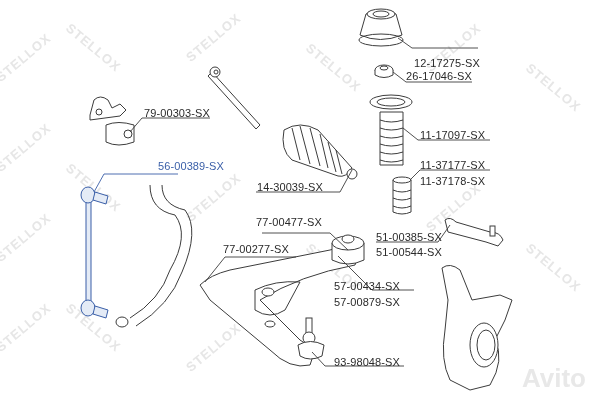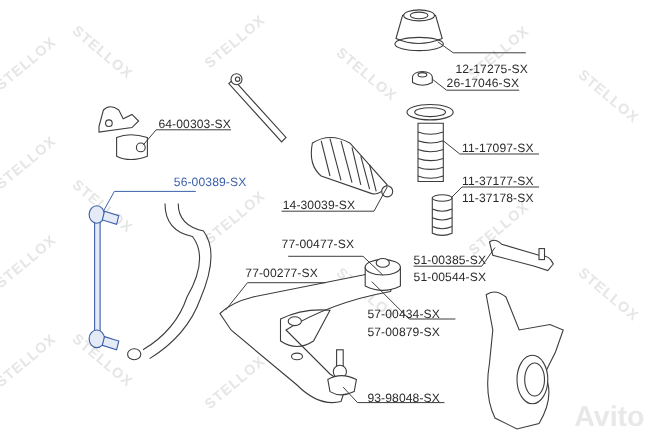--- a/index.html
+++ b/index.html
@@ -141,21 +141,21 @@
       <path d="M312,352 L325,366 L404,366"></path>
     </g>
     <path d="M94,192 L104,174 L178,174" stroke="#3a5fa8" stroke-width="0.9" fill="none"></path>
   </svg>
 
   <div class="lbl" style="left:414px;top:57px">12-17275-SX</div>
   <div class="lbl" style="left:406px;top:70px">26-17046-SX</div>
   <div class="lbl" style="left:420px;top:129px">11-17097-SX</div>
   <div class="lbl" style="left:420px;top:159px">11-37177-SX</div>
   <div class="lbl" style="left:420px;top:175px">11-37178-SX</div>
-  <div class="lbl" style="left:144px;top:107px">64-00303-SX</div>
+  <div class="lbl" style="left:144px;top:107px">79-00303-SX</div>
   <div class="lbl hl" style="left:110px;top:160px">56-00389-SX</div>
   <div class="lbl" style="left:257px;top:181px">14-30039-SX</div>
   <div class="lbl" style="left:256px;top:216px">77-00477-SX</div>
   <div class="lbl" style="left:223px;top:243px">77-00277-SX</div>
   <div class="lbl" style="left:376px;top:231px">51-00385-SX</div>
   <div class="lbl" style="left:376px;top:246px">51-00544-SX</div>
   <div class="lbl" style="left:334px;top:280px">57-00434-SX</div>
   <div class="lbl" style="left:334px;top:296px">57-00879-SX</div>
   <div class="lbl" style="left:334px;top:356px">93-98048-SX</div>
 

